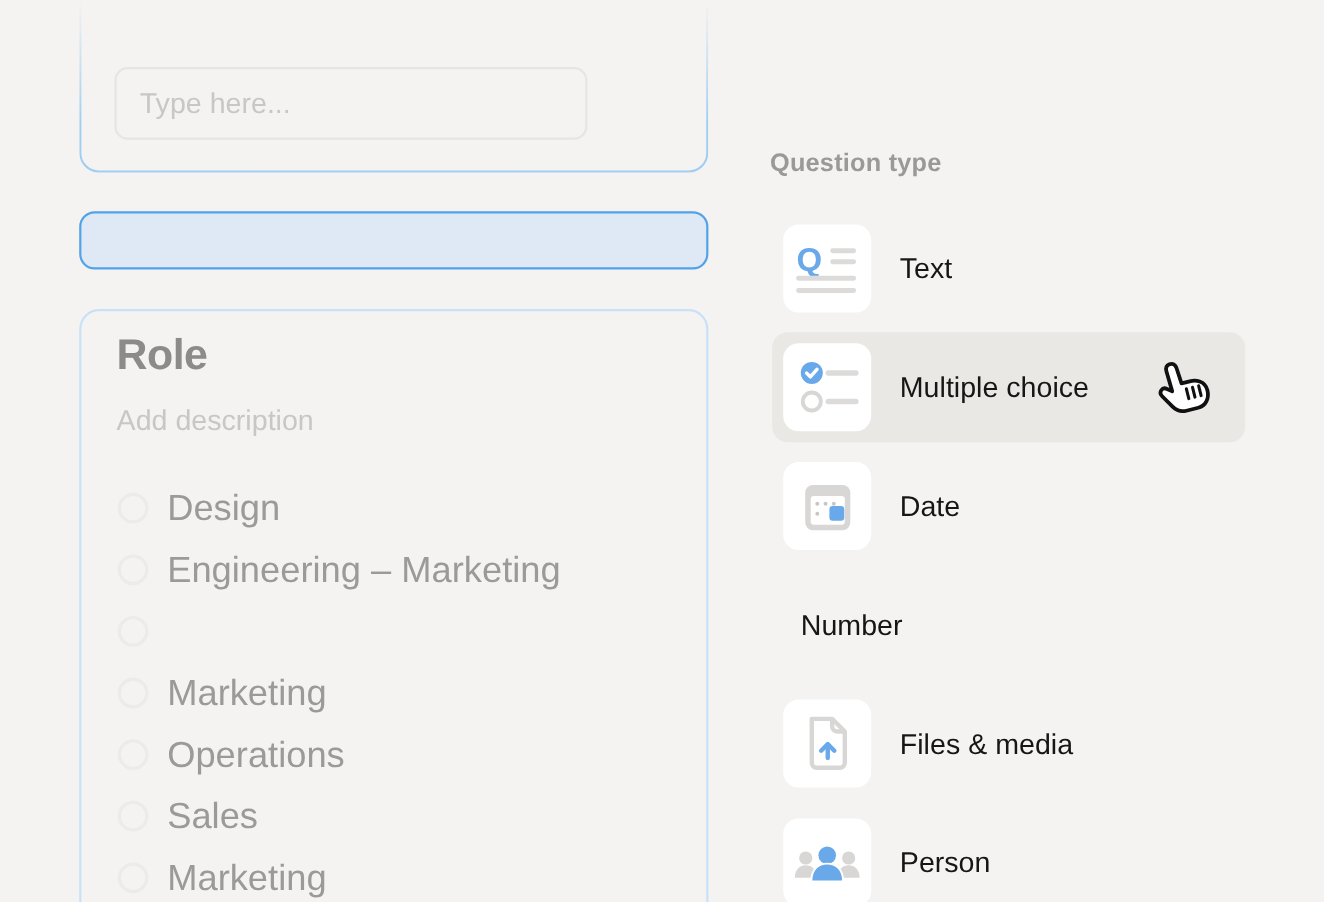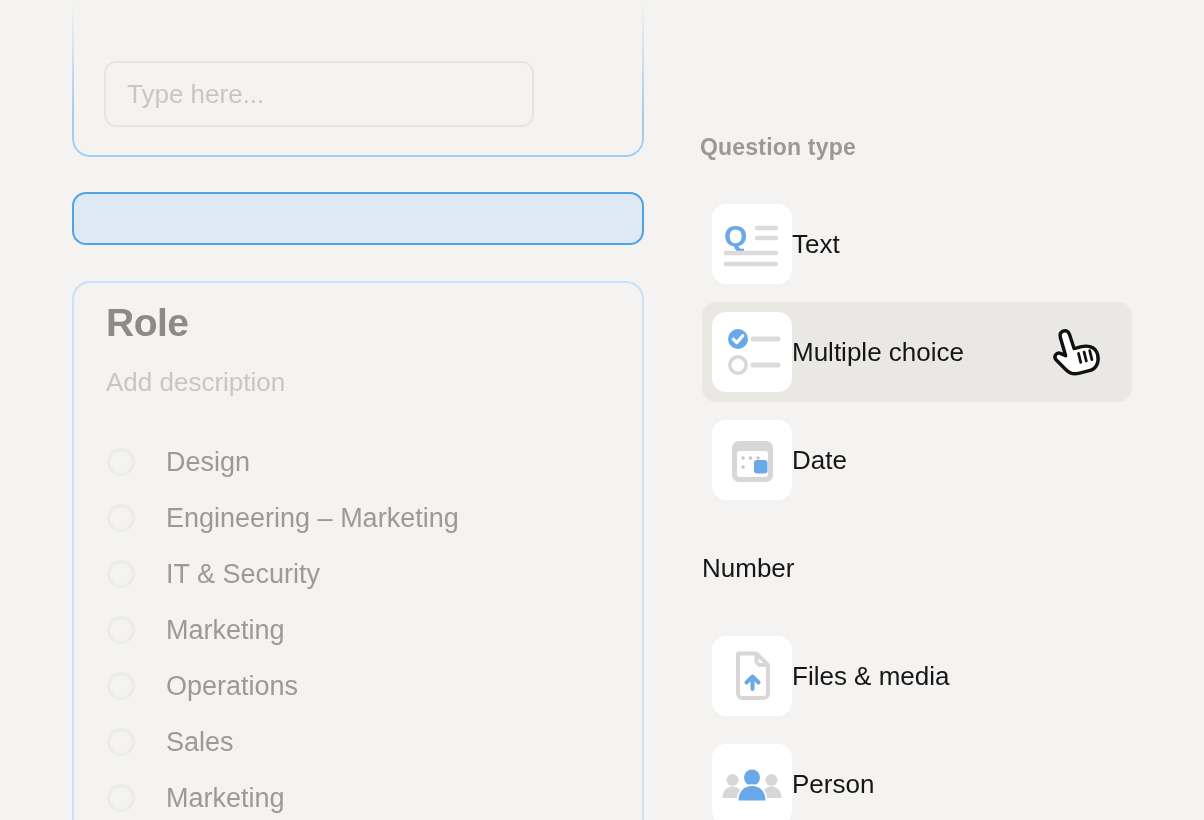--- a/index.html
+++ b/index.html
@@ -26,30 +26,30 @@
   .insert-block{position:absolute;left:72px;top:192px;width:572px;height:53px;border-radius:14px;
     background:var(--insert-fill);border:2px solid var(--accent-strong);}
 
   .role-card{position:absolute;left:72px;top:281px;width:572px;height:620px;border-radius:18px;
     border:2px solid var(--card-blue);}
   .role-title{position:absolute;left:32px;top:18px;font-size:39px;font-weight:700;color:var(--title-gray);letter-spacing:-.5px;}
   .role-desc{position:absolute;left:32px;top:84px;font-size:26px;color:var(--faint-gray);}
   .options{position:absolute;left:33px;top:151px;right:20px;}
   .opt{height:56px;display:flex;align-items:center;}
   .radio{width:28px;height:28px;border:3px solid #ebebe9;border-radius:50%;flex:0 0 auto;margin-right:17px;}
-  .opt-label{font-size:27px;color:var(--text-gray);white-space:nowrap;margin-left:14px;}
+  .opt-label{font-size:33px;color:var(--text-gray);white-space:nowrap;}
 
   
   .menu-title{position:absolute;left:700px;top:134px;font-size:23px;font-weight:700;color:#9a9998;letter-spacing:.2px;}
   .menu-row{position:absolute;left:702px;width:430px;height:100px;border-radius:14px;display:flex;align-items:center;}
   .menu-row.hovered{background:var(--hover);}
   .tile{width:80px;height:80px;border-radius:14px;background:var(--tile);margin-left:10px;flex:0 0 auto;
     display:flex;align-items:center;justify-content:center;}
   .tile svg{display:block;}
-  .menu-label{font-size:26px;color:var(--ink);white-space:nowrap;}
+  .menu-label{margin-left:26px;font-size:26px;color:var(--ink);white-space:nowrap;}
 
   
   .fill-accent{fill:var(--accent);}
   .stroke-accent{stroke:var(--accent);}
   .stroke-line{stroke:var(--line-gray);stroke-linecap:round;}
   .fill-icongray{fill:var(--icon-gray);}
   .stroke-icongray{stroke:var(--icon-gray);}
   .fill-dot{fill:var(--dot-gray);}
   .qtext{font:800 30px "Liberation Sans","DejaVu Sans",sans-serif;}
   .numtext{font:700 29px "Liberation Sans","DejaVu Sans",sans-serif;letter-spacing:.5px;}
@@ -73,21 +73,20 @@
     <div class="opt">
       <span class="radio"></span>
       <span class="opt-label">Design</span>
     </div>
     <div class="opt">
       <span class="radio"></span>
       <span class="opt-label">Engineering – Marketing</span>
     </div>
     <div class="opt">
       <span class="radio"></span>
-      <span class="opt-label">IT &amp; Security</span>
     </div>
     <div class="opt">
       <span class="radio"></span>
       <span class="opt-label">Marketing</span>
     </div>
     <div class="opt">
       <span class="radio"></span>
       <span class="opt-label">Operations</span>
     </div>
     <div class="opt">

